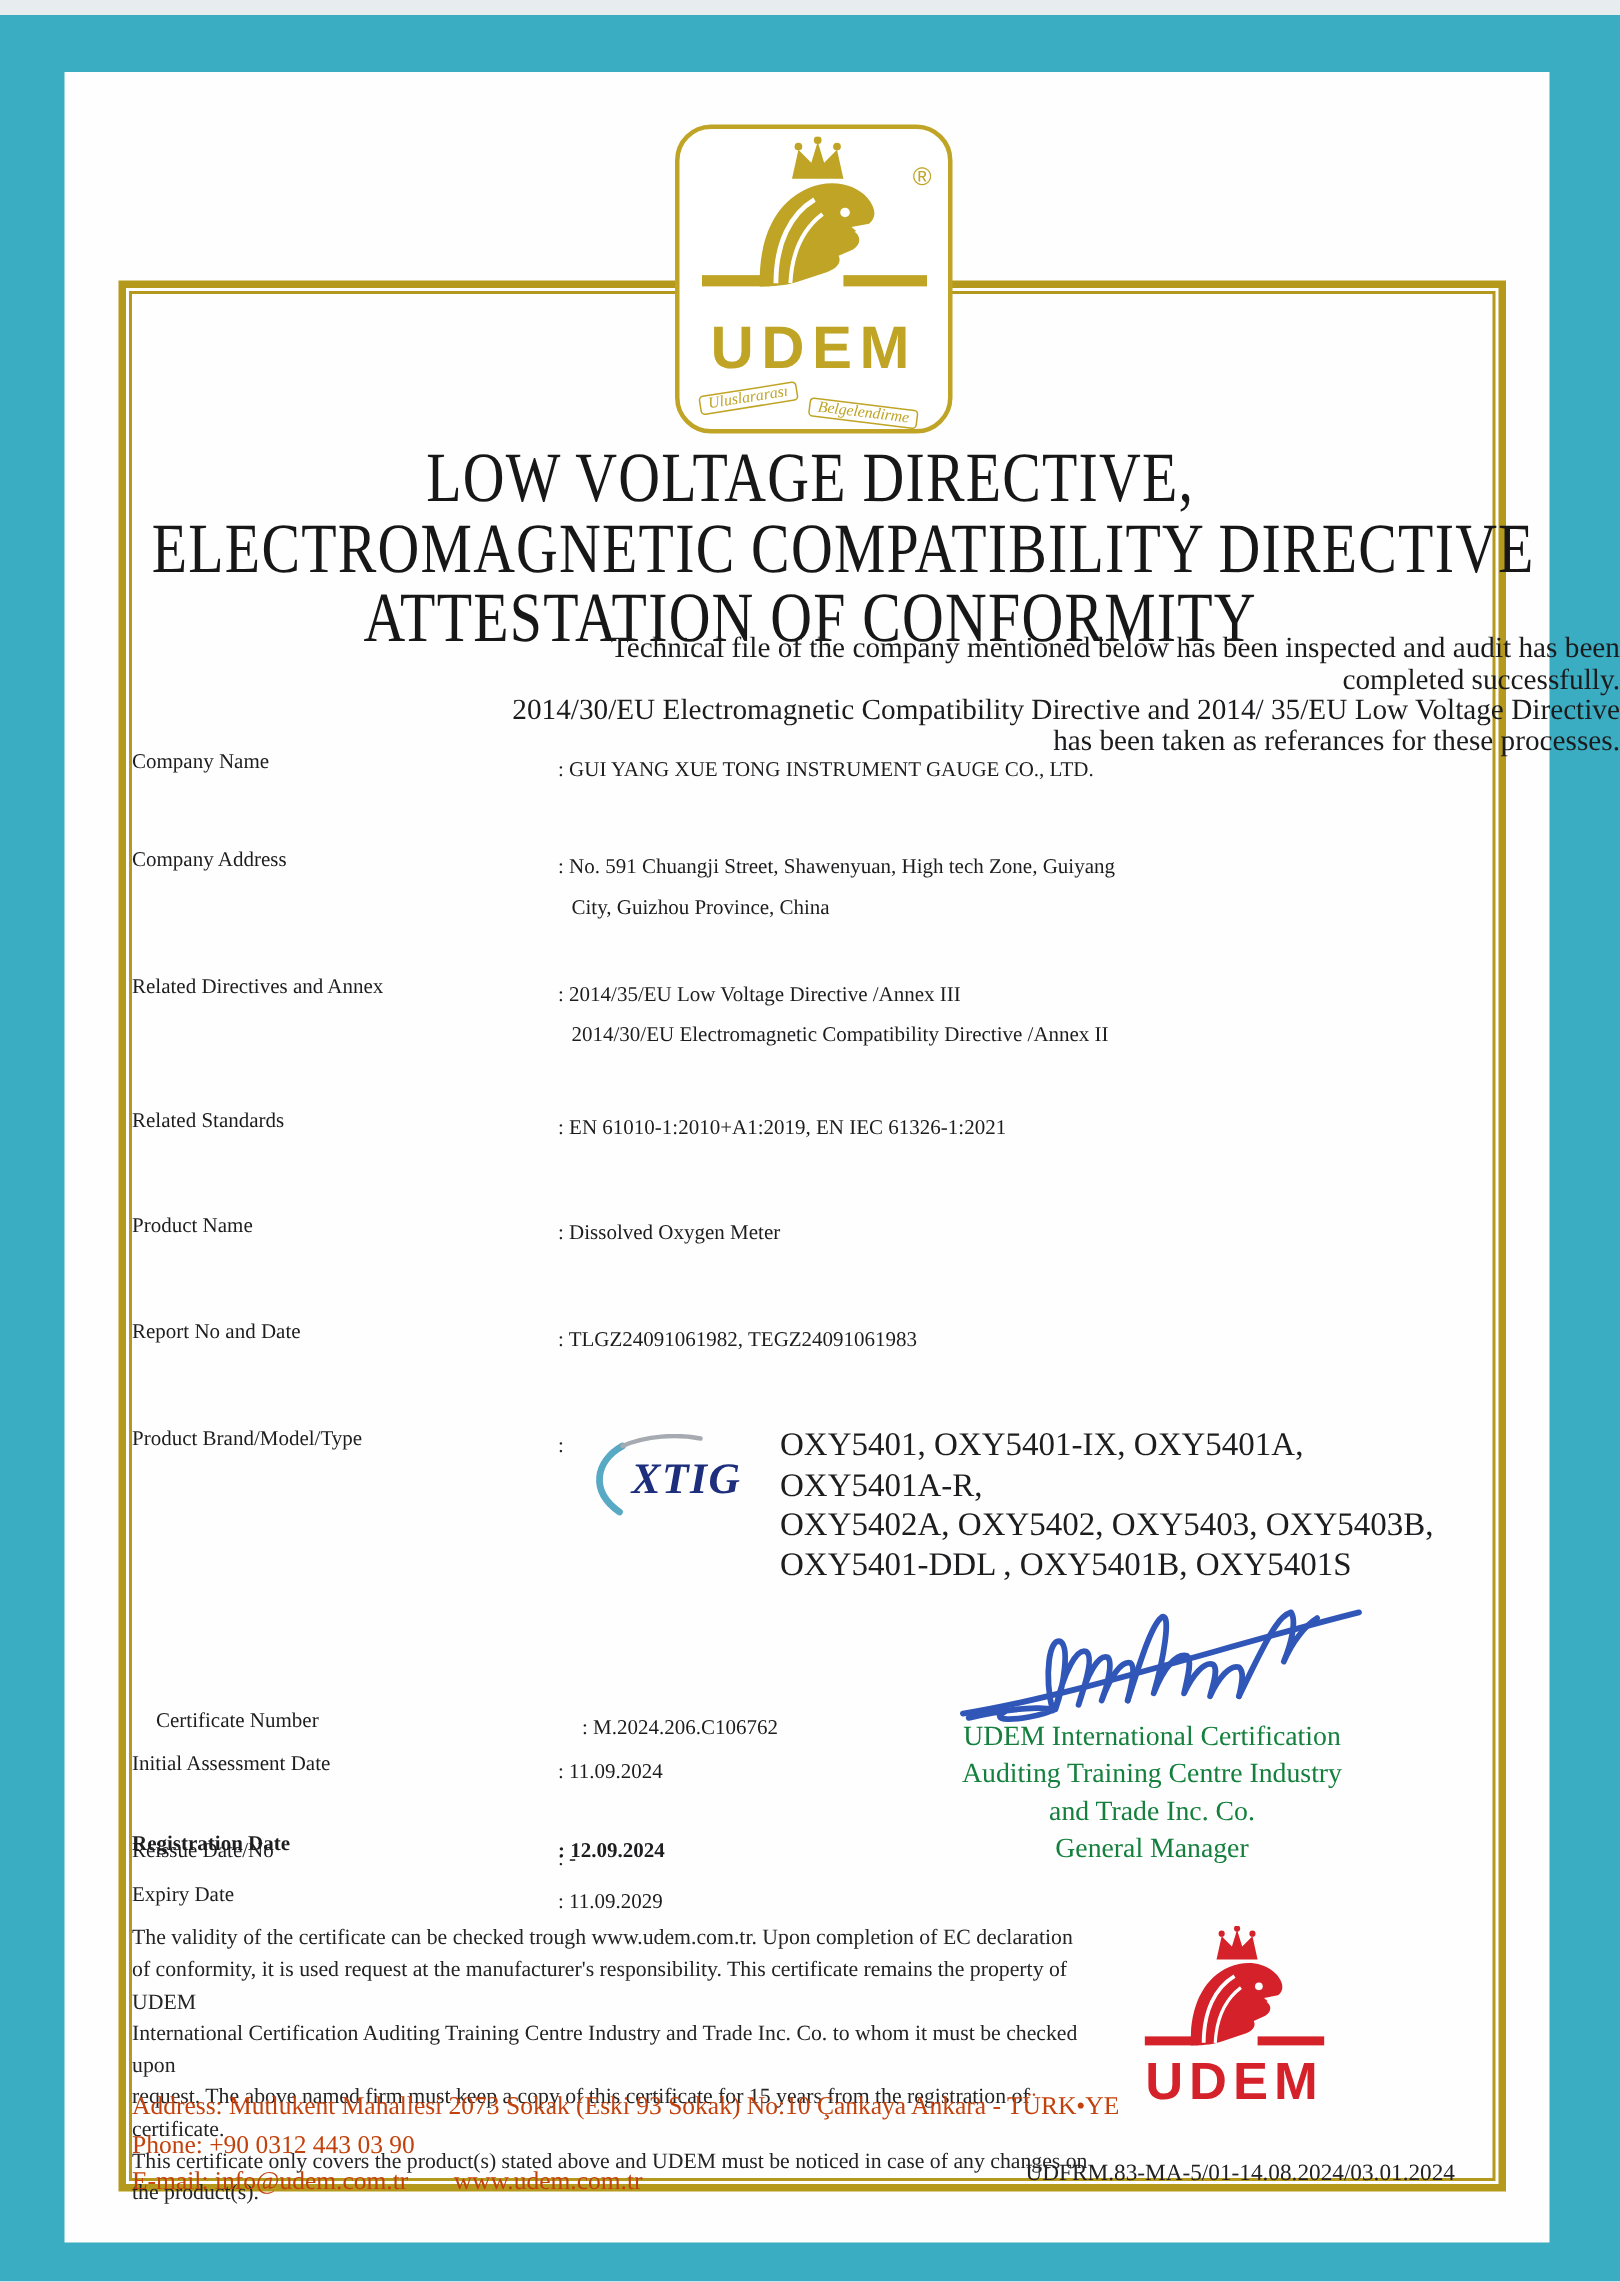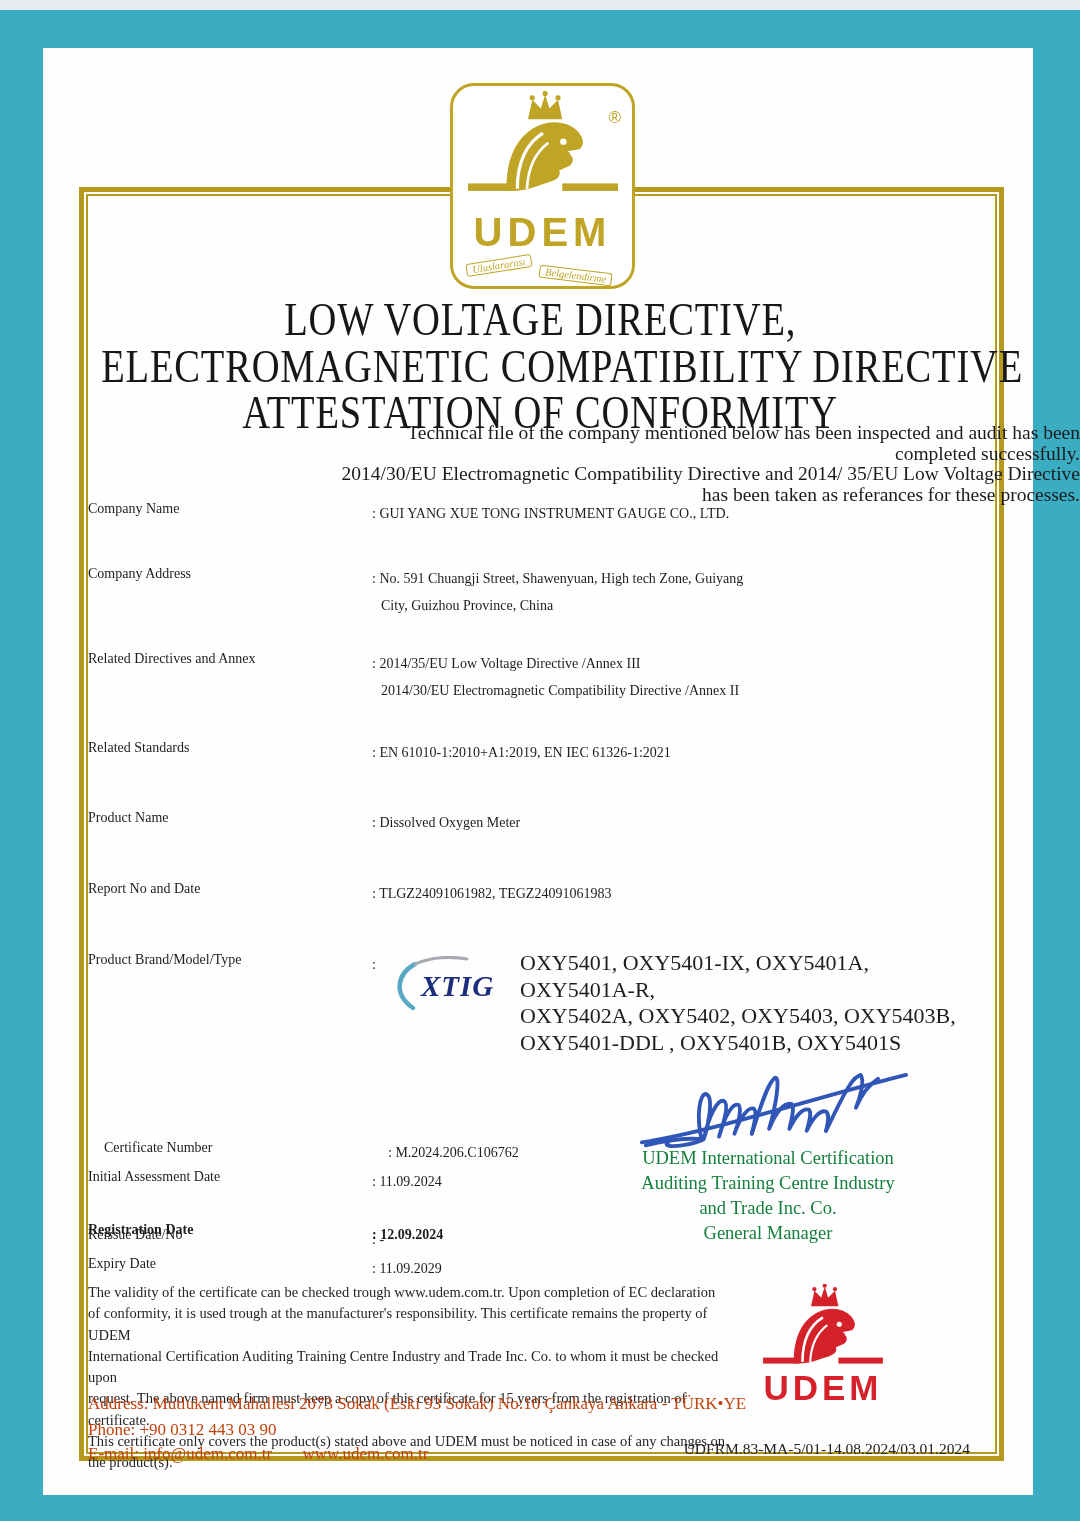--- a/index.html
+++ b/index.html
@@ -171,21 +171,21 @@
   <div class="fvalue c2">: 11.09.2024</div>
   <div class="flabel c3">Registration Date</div>
   <div class="fvalue c3">: 12.09.2024</div>
   <div class="flabel c4">Reissue Date/No</div>
   <div class="fvalue c4">: -</div>
   <div class="flabel c5">Expiry Date</div>
   <div class="fvalue c5">: 11.09.2029</div>
 
   <div class="fine">
     <div>The validity of the certificate can be checked trough www.udem.com.tr. Upon completion of EC declaration</div>
-    <div>of conformity, it is used trough at the manufacturer's responsibility. This certificate remains the property of UDEM</div>
+    <div>of conformity, it is used request at the manufacturer's responsibility. This certificate remains the property of UDEM</div>
     <div>International Certification Auditing Training Centre Industry and Trade Inc. Co. to whom it must be checked upon</div>
     <div>request. The above named firm must keep a copy of this certificate for 15 years from the registration of certificate.</div>
     <div>This certificate only covers the product(s) stated above and UDEM must be noticed in case of any changes on</div>
     <div>the product(s).</div>
   </div>
 
   <div class="contact-line addr">Address: Mutlukent Mahallesi 2073 Sokak (Eski 93 Sokak) No:10 Çankaya  Ankara - TÜRK•YE</div>
   <div class="contact-line phone">Phone: +90 0312 443 03 90</div>
   <div class="contact-line email">
     <span>E-mail: info@udem.com.tr</span>

